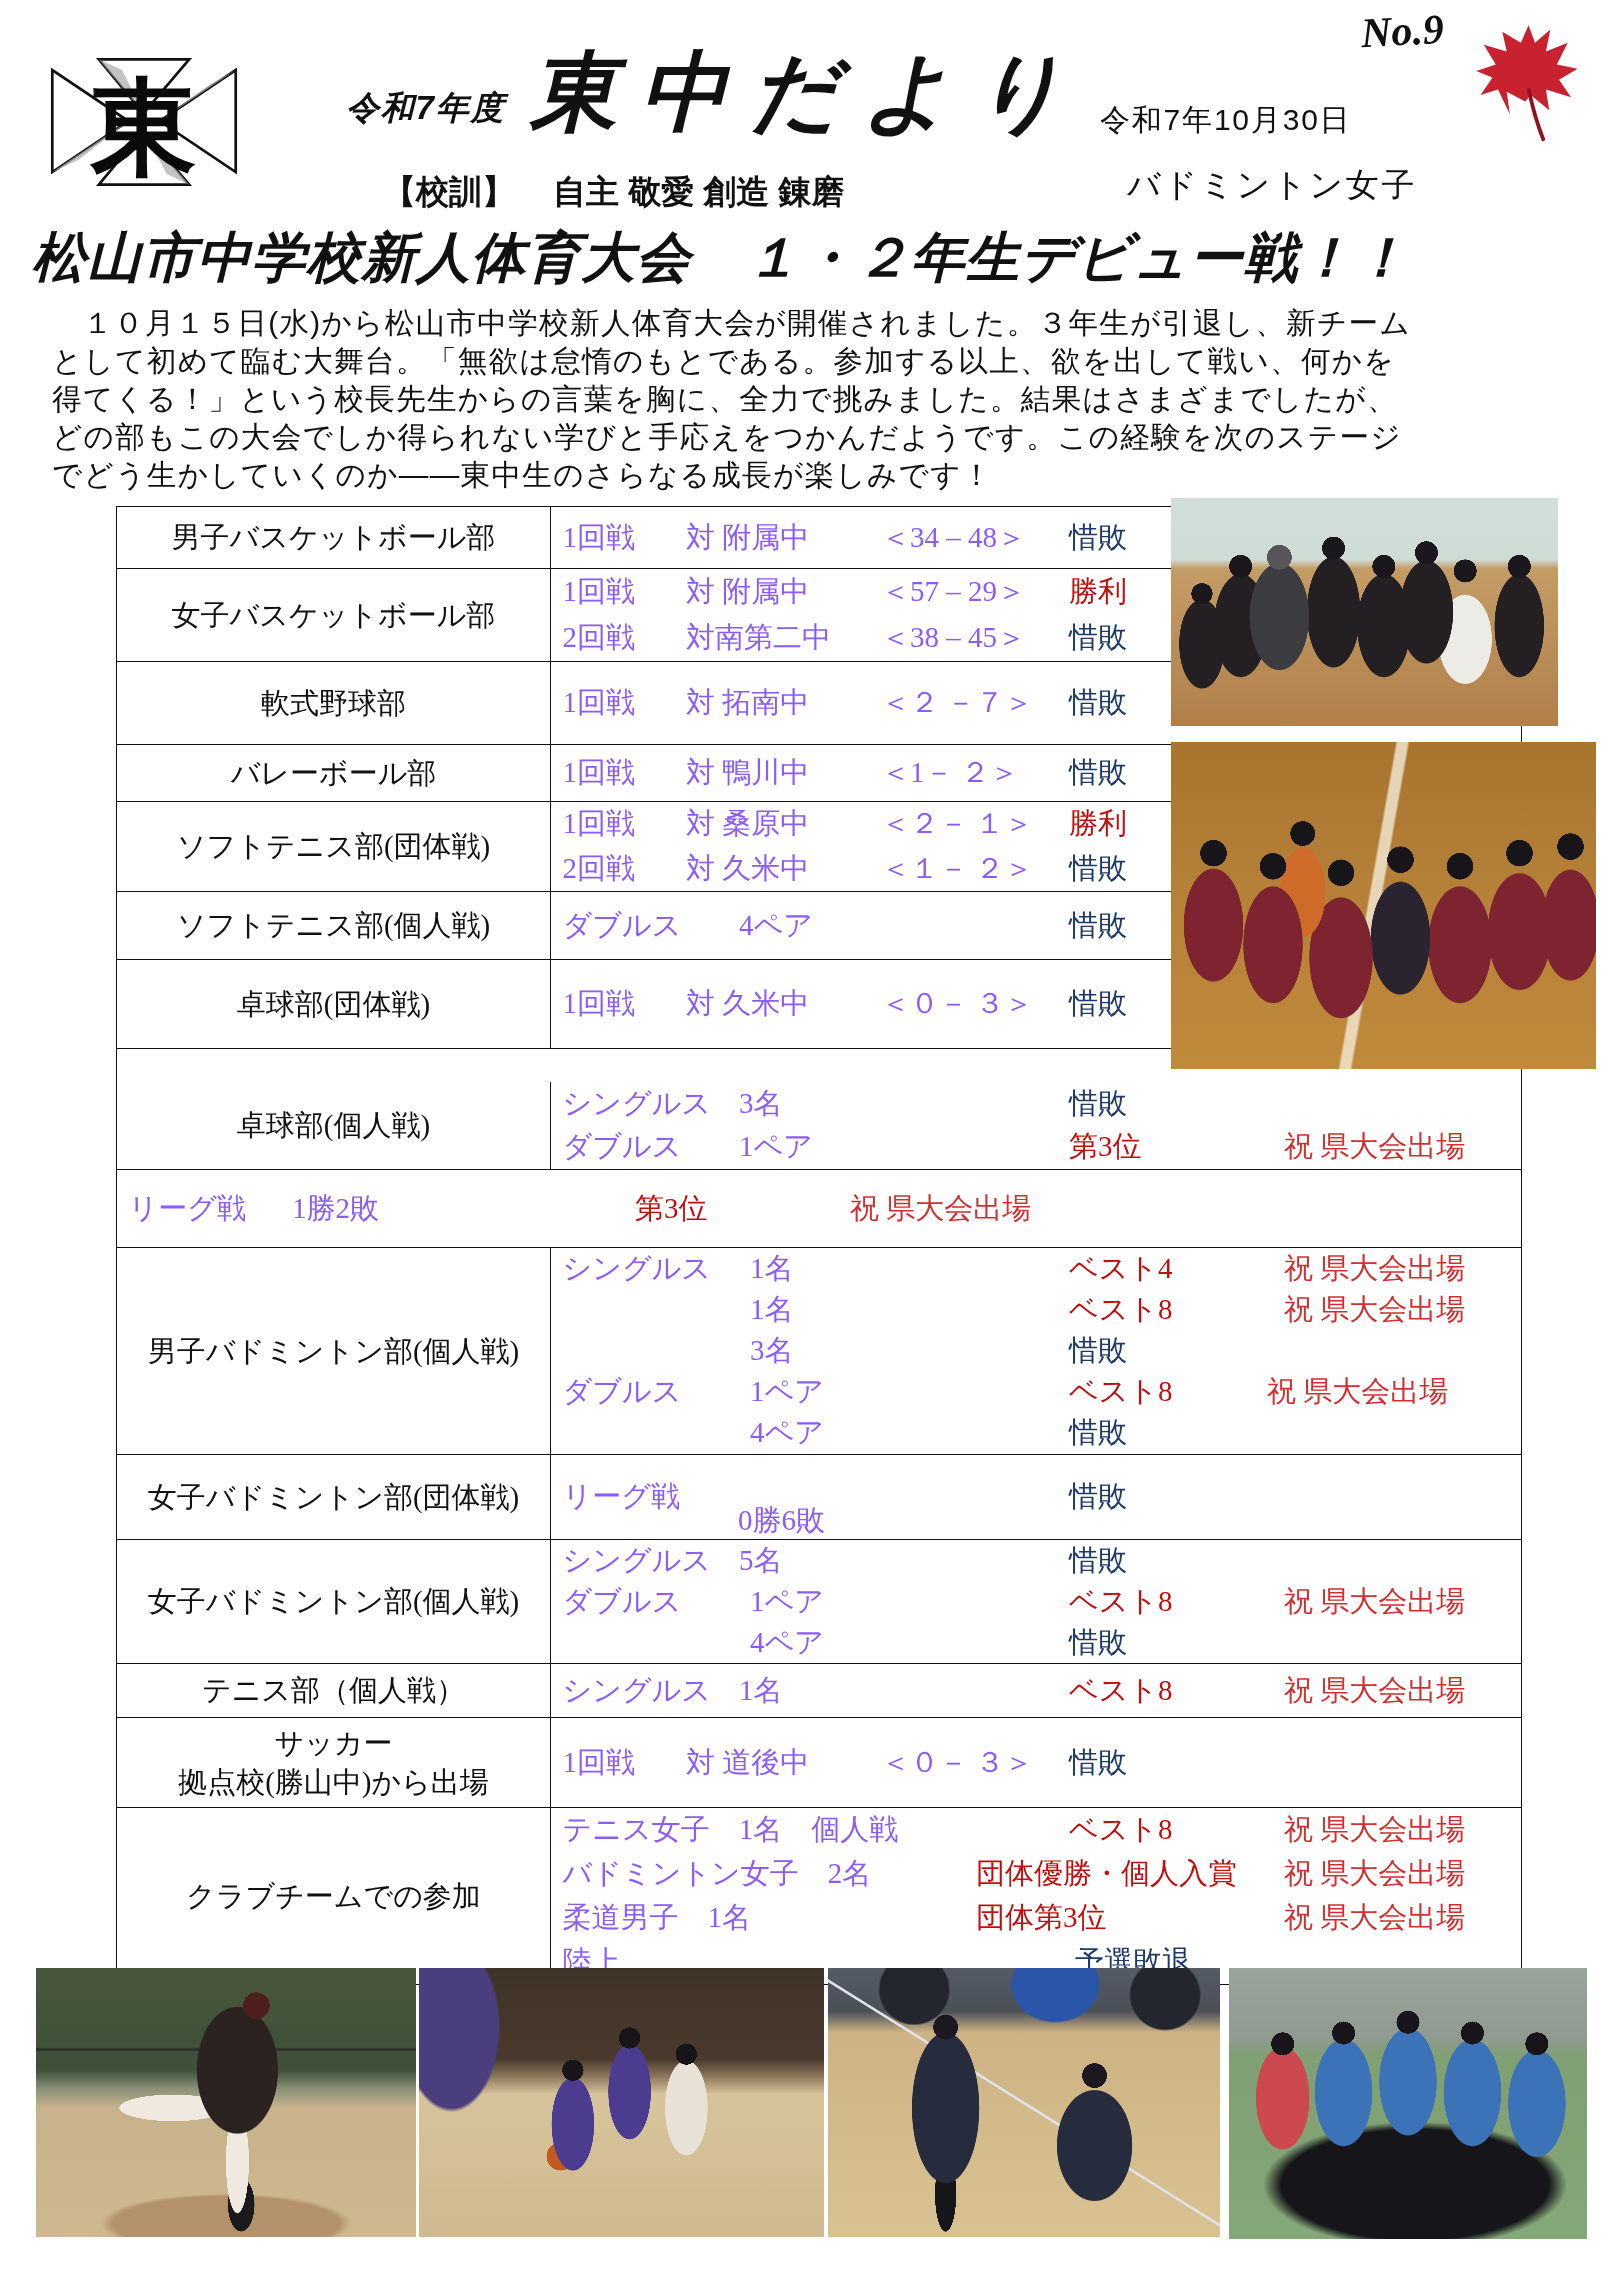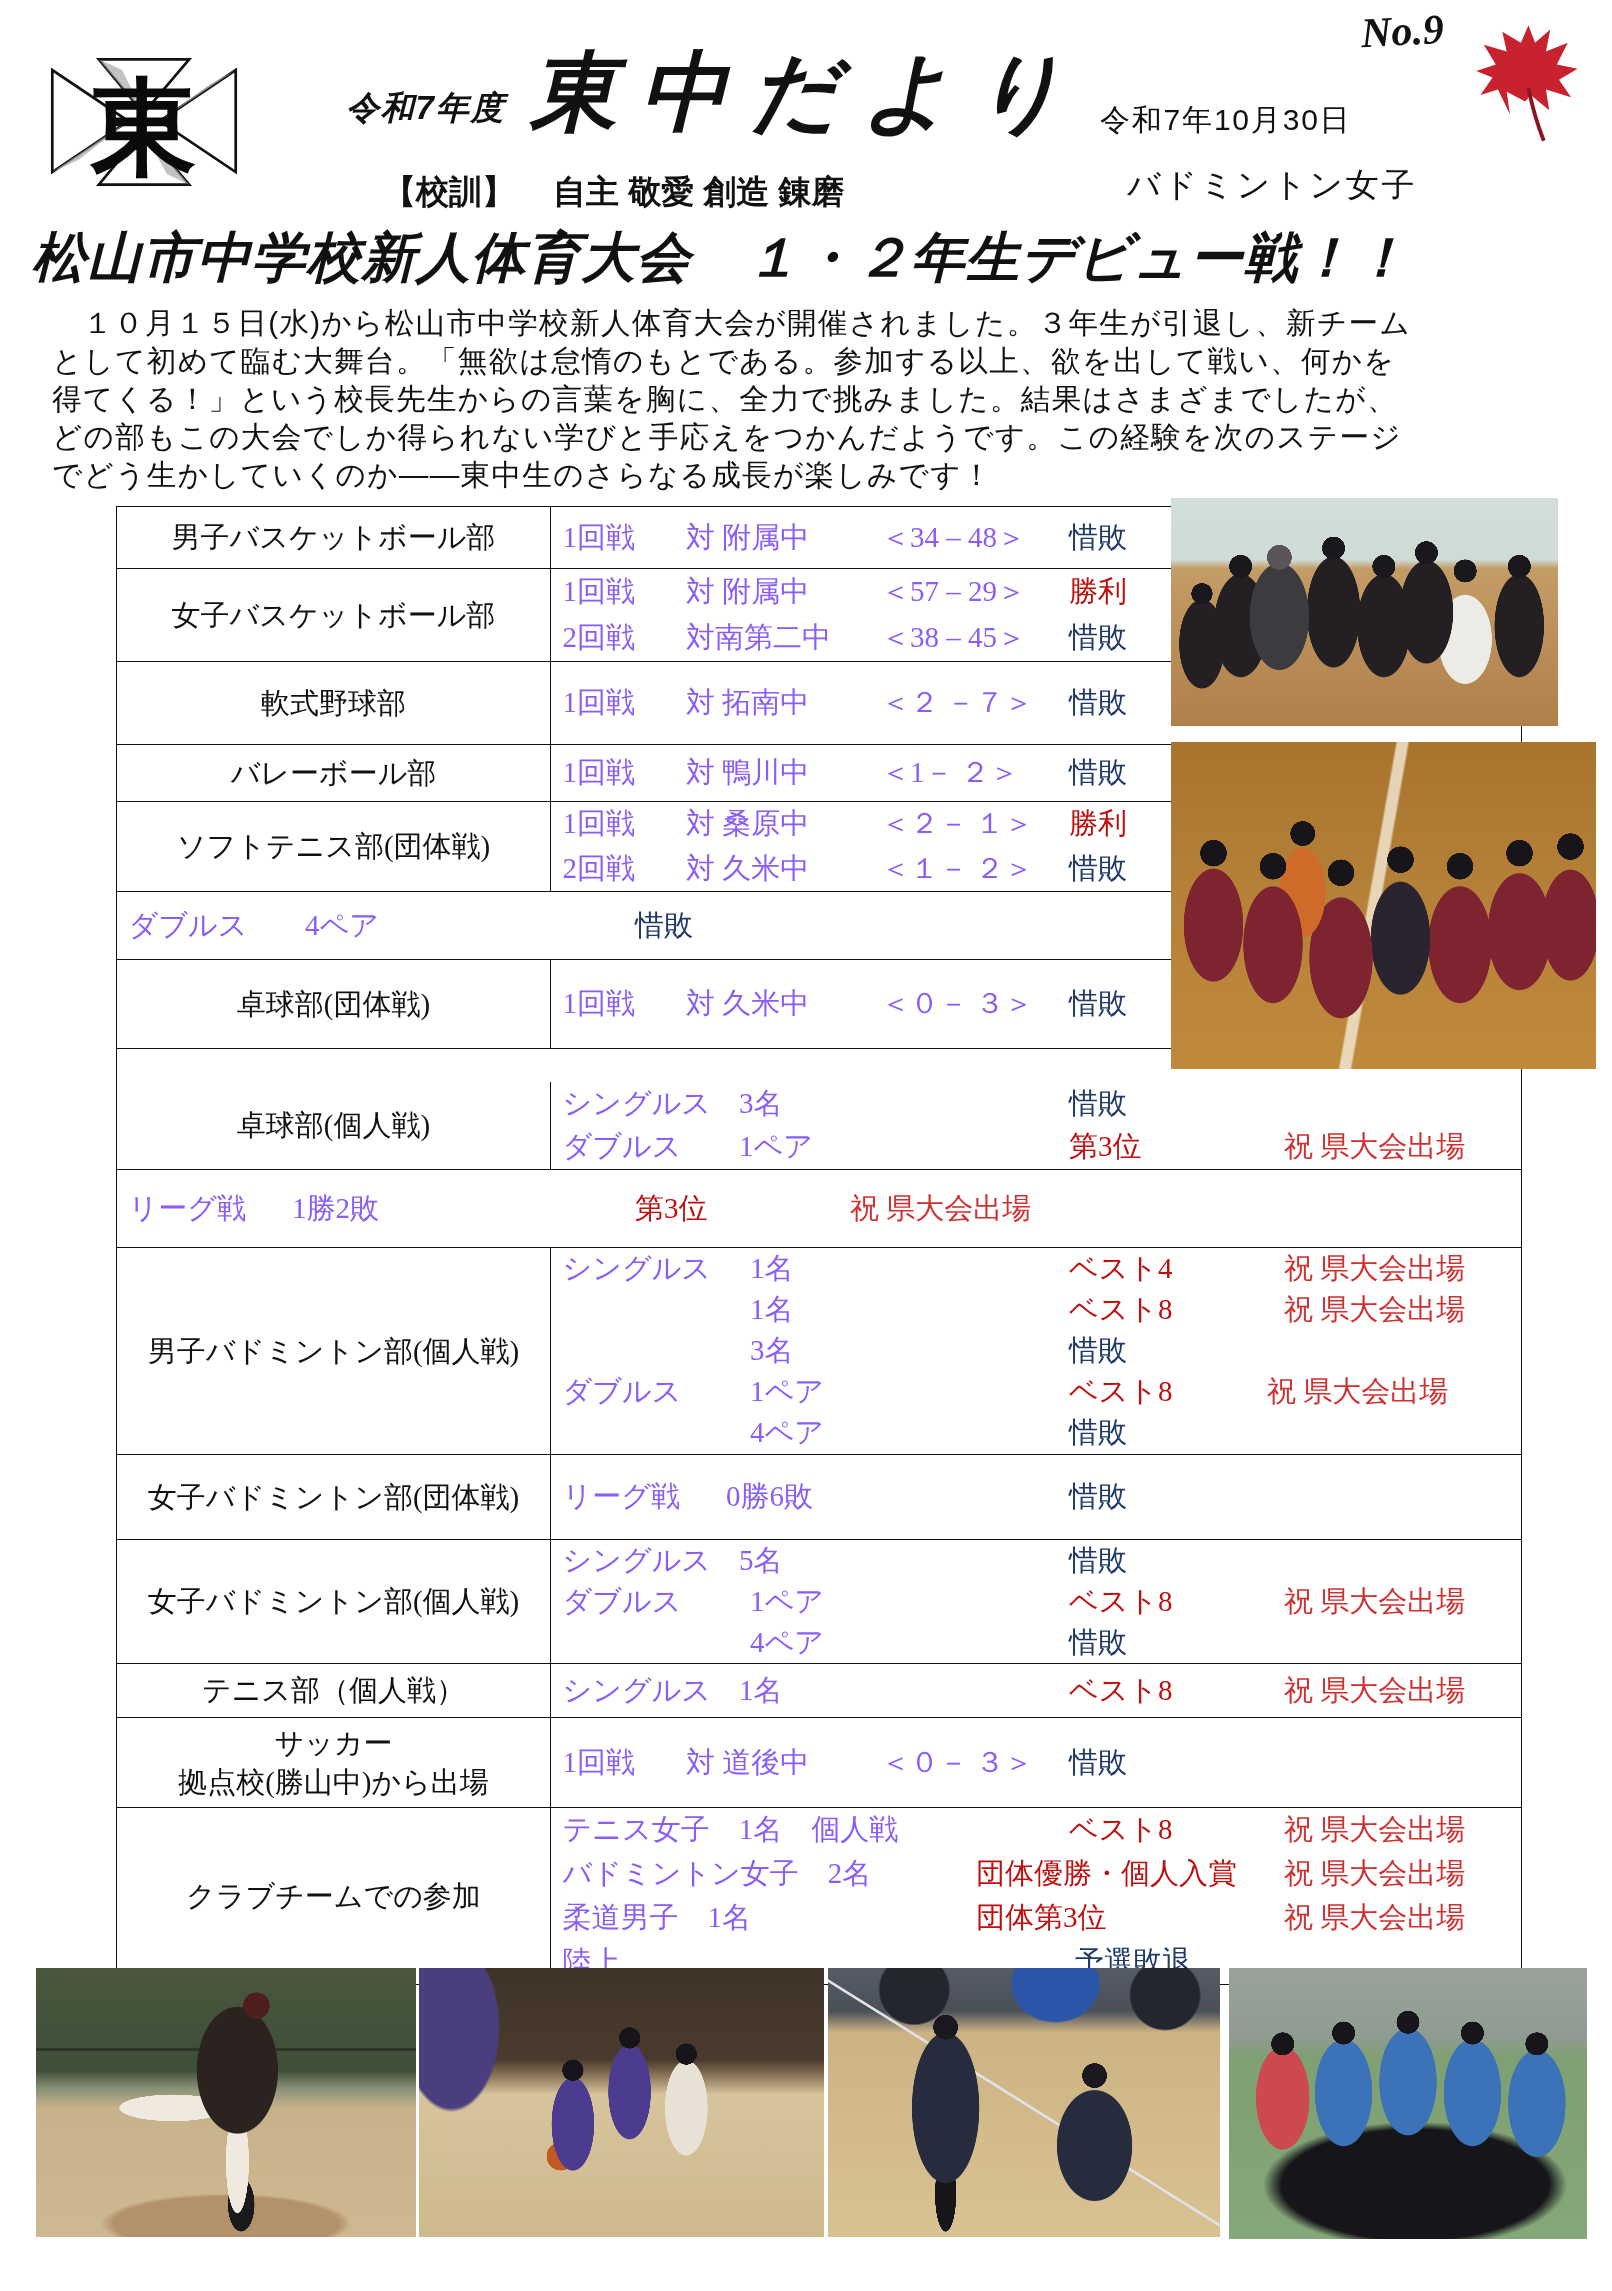--- a/index.html
+++ b/index.html
@@ -224,20 +224,21 @@
           </div>
           <div class="tline" style="height: 45px;">
             <span class="seg k" style="left: 11.6px;">2回戦</span>
             <span class="seg k" style="left: 135px;">対 久米中</span>
             <span class="seg k" style="left: 330px;">＜１－ ２＞</span>
             <span class="seg n" style="left: 518px;">惜敗</span>
           </div>
         </div>
       </div>
       <div class="trow" style="height: 68px;">
+        <div class="c1">ソフトテニス部(個人戦)</div>
         <div class="c2">
           <div class="tline" style="height: 68px;">
             <span class="seg k" style="left: 11.6px;">ダブルス</span>
             <span class="seg k" style="left: 188px;">4ペア</span>
             <span class="seg n" style="left: 518px;">惜敗</span>
           </div>
         </div>
       </div>
       <div class="trow" style="height: 89px;">
         <div class="c1">卓球部(団体戦)</div>
@@ -304,21 +305,21 @@
             <span class="seg k" style="left: 199px;">4ペア</span>
             <span class="seg n" style="left: 518px;">惜敗</span>
           </div>
         </div>
       </div>
       <div class="trow" style="height: 85px;">
         <div class="c1">女子バドミントン部(団体戦)</div>
         <div class="c2">
           <div class="tline" style="height: 85px;">
             <span class="seg k" style="left: 11.6px;">リーグ戦</span>
-            <span class="seg k" style="left: 175px;">0勝6敗</span>
+            <span class="seg k" style="left: 187px; margin-top: 24px;">0勝6敗</span>
             <span class="seg n" style="left: 518px;">惜敗</span>
           </div>
         </div>
       </div>
       <div class="trow" style="height: 124px;">
         <div class="c1">女子バドミントン部(個人戦)</div>
         <div class="c2">
           <div class="tline" style="height: 41px;">
             <span class="seg k" style="left: 11.6px;">シングルス</span>
             <span class="seg k" style="left: 188px;">5名</span>

